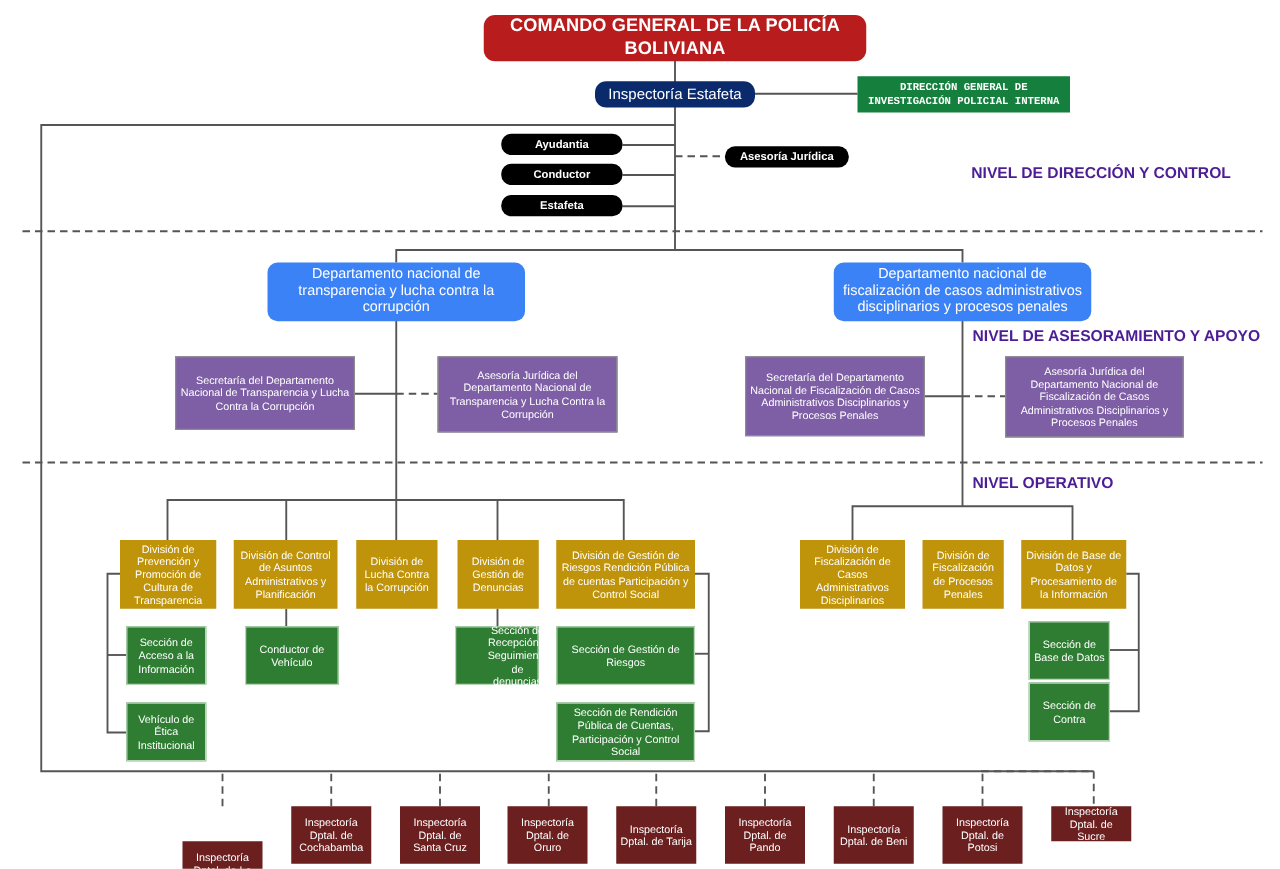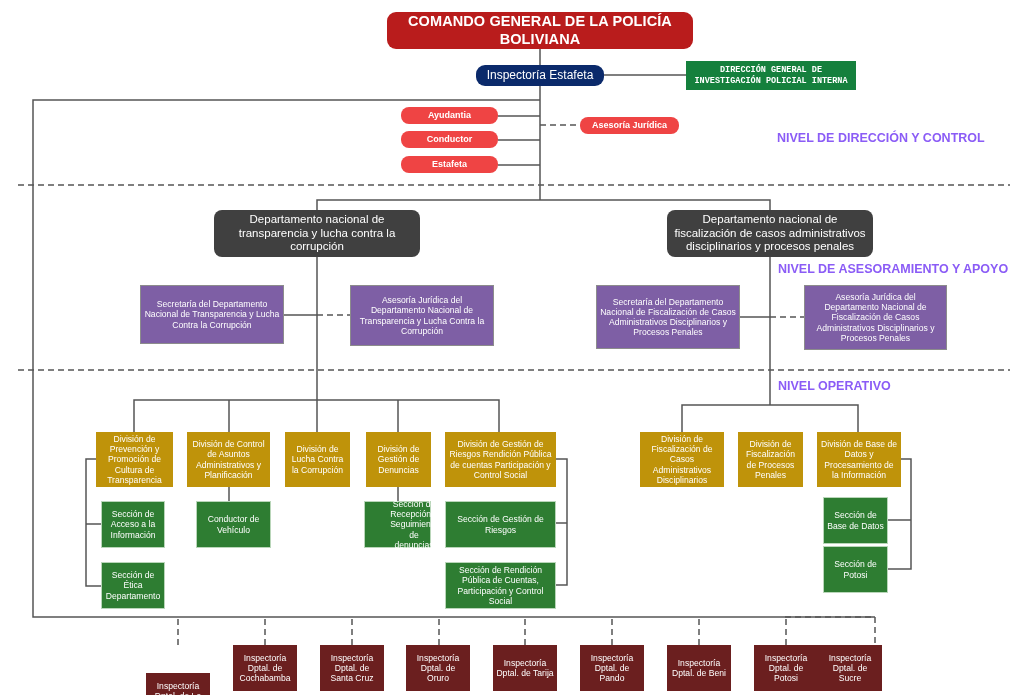--- a/index.html
+++ b/index.html
@@ -3,28 +3,28 @@
 <meta charset="utf-8">
 <style>
   html, body { margin: 0; padding: 0; background: #ffffff; }
   body { width: 1024px; height: 695px; position: relative; overflow: hidden;
          font-family: "Liberation Sans", "DejaVu Sans", sans-serif; }
   #lines { position: absolute; left: 0; top: 0; width: 1024px; height: 695px; z-index: 1; }
   .box { position: absolute; z-index: 2; display: flex; align-items: center; justify-content: center;
          text-align: center; color: #ffffff; box-sizing: border-box; line-height: 1.18; padding: 2px 3px; }
   .top { background: #b91c1c; border-radius: 9px; font-weight: bold; font-size: 14.5px; letter-spacing: 0.1px; }
   .navy { background: #0b2a6b; border-radius: 9px; font-size: 12px; }
-  .navy-s { background: #ef4444; border-radius: 8px; font-size: 9px; font-weight: bold; }
+  .navy-s { background: #000000; border-radius: 8px; font-size: 9px; font-weight: bold; }
   .orange { background: #15803d; font-size: 8.5px; font-weight: bold; font-family: Liberation Mono, monospace; }
-  .blue { background: #404040; border-radius: 8px; font-size: 11.5px; }
+  .blue { background: #3b82f6; border-radius: 8px; font-size: 11.5px; }
   .purple { background: #7e5fa5; border: 1px solid #8c8c8c; font-size: 8.6px; }
   .gold { background: #bf930a; font-size: 8.6px; }
   .green { background: #2e7d32; border: 1px solid #b9d6b9; font-size: 8.6px; }
   .maroon { background: #6b1f1f; font-size: 8.6px; }
-  .level { position: absolute; z-index: 2; font-weight: bold; font-size: 12.5px; color: #8b5cf6; }
+  .level { position: absolute; z-index: 2; font-weight: bold; font-size: 12.5px; color: #4c1d95; }
 </style>
 </head>
 <body>
 
 <svg id="lines" xmlns="http://www.w3.org/2000/svg">
   <g stroke="#555555" stroke-width="1.5" fill="none">
 
     <line x1="540" y1="48" x2="540" y2="66"></line>
 
     <line x1="604" y1="75" x2="686" y2="75"></line>
@@ -107,34 +107,34 @@
 <div class="box purple" style="left:596px;top:285px;width:144px;height:64px;">Secretaría del Departamento Nacional de Fiscalización de Casos Administrativos Disciplinarios y Procesos Penales</div>
 <div class="box purple" style="left:804px;top:285px;width:143px;height:65px;">Asesoría Jurídica del Departamento Nacional de Fiscalización de Casos Administrativos Disciplinarios y Procesos Penales</div>
 
 <div class="box gold" style="left:96px;top:432px;width:77px;height:55px;">División de Prevención y Promoción de Cultura de Transparencia</div>
 <div class="box gold" style="left:187px;top:432px;width:83px;height:55px;">División de Control de Asuntos Administrativos y Planificación</div>
 <div class="box gold" style="left:285px;top:432px;width:65px;height:55px;">División de Lucha Contra la Corrupción</div>
 <div class="box gold" style="left:366px;top:432px;width:65px;height:55px;">División de Gestión de Denuncias</div>
 <div class="box gold" style="left:445px;top:432px;width:111px;height:55px;">División de Gestión de Riesgos Rendición Pública de cuentas Participación y Control Social</div>
 
 <div class="box green" style="left:101px;top:501px;width:64px;height:47px;">Sección de Acceso a la Información</div>
-<div class="box green" style="left:101px;top:562px;width:64px;height:47px;">Sección de Ética Departamento</div>
+<div class="box green" style="left:101px;top:562px;width:64px;height:47px;">Vehículo de Ética Institucional</div>
 <div class="box green" style="left:196px;top:501px;width:75px;height:47px;">Conductor de Vehículo</div>
 <div class="box green" style="left:364px;top:501px;width:67px;height:47px;padding-left:36px;">Sección de Recepción y Seguimiento de denuncias</div>
 <div class="box green" style="left:445px;top:501px;width:111px;height:47px;">Sección de Gestión de Riesgos</div>
 <div class="box green" style="left:445px;top:562px;width:111px;height:47px;">Sección de Rendición Pública de Cuentas, Participación y Control Social</div>
 
 <div class="box gold" style="left:640px;top:432px;width:84px;height:55px;">División de Fiscalización de Casos Administrativos Disciplinarios</div>
 <div class="box gold" style="left:738px;top:432px;width:65px;height:55px;">División de Fiscalización de Procesos Penales</div>
 <div class="box gold" style="left:817px;top:432px;width:84px;height:55px;">División de Base de Datos y Procesamiento de la Información</div>
 
 <div class="box green" style="left:823px;top:497px;width:65px;height:47px;">Sección de Base de Datos</div>
-<div class="box green" style="left:823px;top:546px;width:65px;height:47px;">Sección de Potosi</div>
+<div class="box green" style="left:823px;top:546px;width:65px;height:47px;">Sección de Contra</div>
 
 <div class="box maroon" style="left:146px;top:645px;width:64px;height:46px;margin-top:28px;">Inspectoría Dptal. de La Paz</div>
 <div class="box maroon" style="left:233px;top:645px;width:64px;height:46px;">Inspectoría Dptal. de Cochabamba</div>
 <div class="box maroon" style="left:320px;top:645px;width:64px;height:46px;">Inspectoría Dptal. de Santa Cruz</div>
 <div class="box maroon" style="left:406px;top:645px;width:64px;height:46px;">Inspectoría Dptal. de Oruro</div>
 <div class="box maroon" style="left:493px;top:645px;width:64px;height:46px;">Inspectoría Dptal. de Tarija</div>
 <div class="box maroon" style="left:580px;top:645px;width:64px;height:46px;">Inspectoría Dptal. de Pando</div>
 <div class="box maroon" style="left:667px;top:645px;width:64px;height:46px;">Inspectoría Dptal. de Beni</div>
 <div class="box maroon" style="left:754px;top:645px;width:64px;height:46px;">Inspectoría Dptal. de Potosi</div>
-<div class="box maroon" style="left:818px;top:645px;width:64px;height:46px;">Inspectoría Dptal. de Sucre</div>
+<div class="box maroon" style="left:841px;top:645px;width:64px;height:28px;">Inspectoría Dptal. de Sucre</div>
 
 </body></html>

